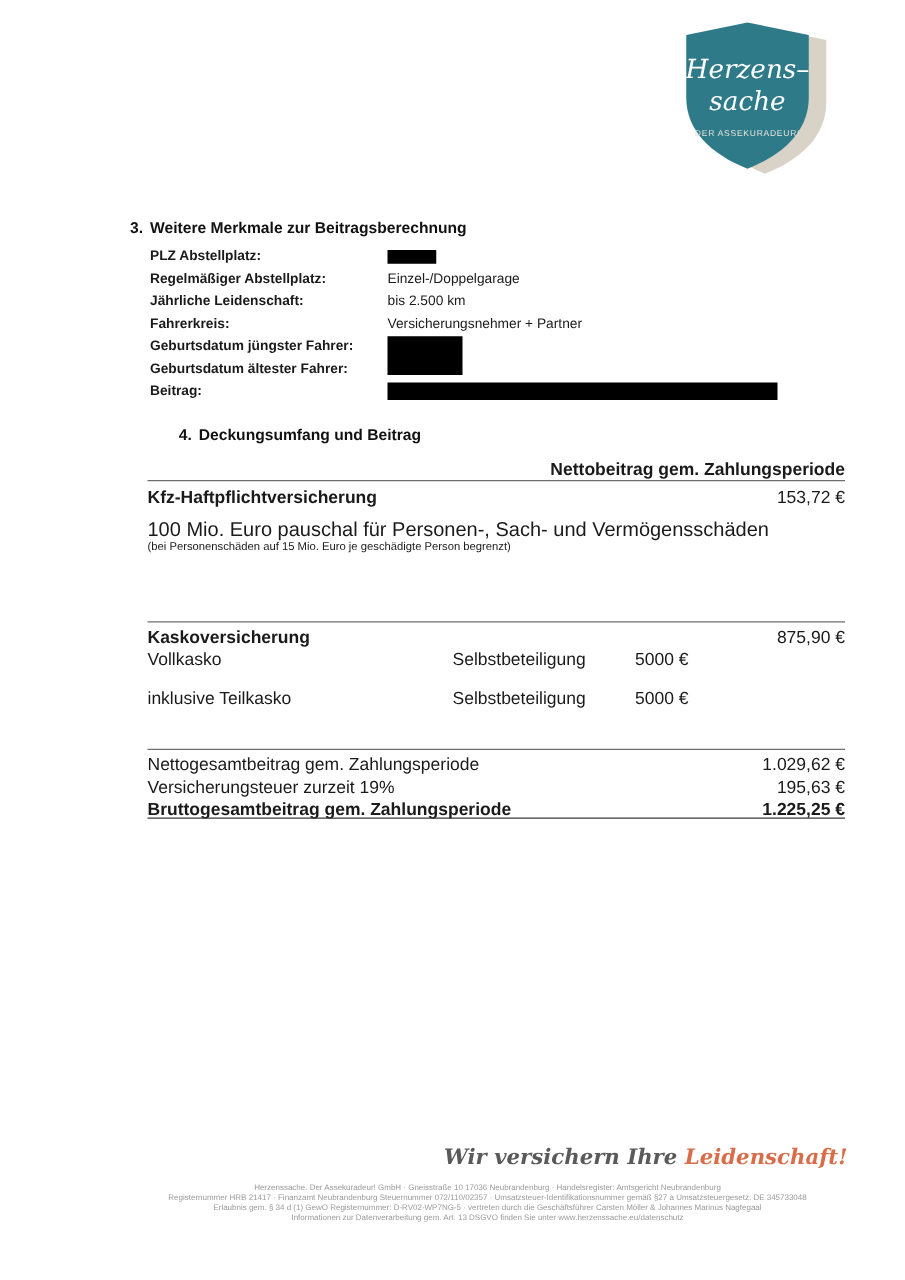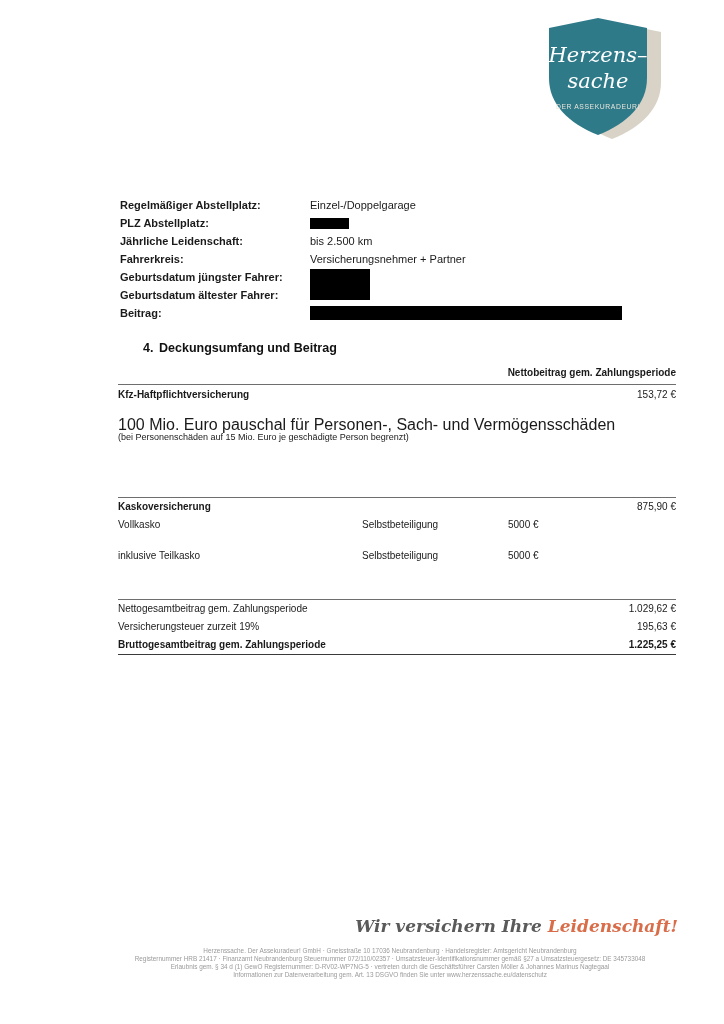--- a/index.html
+++ b/index.html
@@ -21,21 +21,21 @@
   .fields { left:120px; top:196px; width:530px; }
   .frow { position:relative; display:flex; height:18px; align-items:center; font-size:11px; }
   .frow .lab { width:190px; font-weight:bold; flex:0 0 190px; }
   .frow .val { font-weight:normal; }
   .redact { background:#000; }
   .redact-plz { width:39px; height:11px; }
   .redact-dob { position:absolute; left:190px; top:1px; width:60px; height:31px; z-index:2; }
   .redact-halter { width:312px; height:14px; }
 
   
-  .tbl-el { left:118px; width:558px; font-size:10px; }
+  .tbl-el { left:118px; width:558px; font-size:14px; }
   .right { text-align:right; }
   .hline { height:0; border-top:1px solid #6e6e6e; }
   .hline-thick { border-top-width:1.5px; border-top-color:#3a3a3a; }
   .trow { display:flex; justify-content:space-between; white-space:nowrap; }
   .sub { position:relative; height:13px; }
   .sub .c1 { position:absolute; left:0; }
   .sub .c2 { position:absolute; left:244px; }
   .sub .c3 { position:absolute; left:390px; }
   .desc1 { font-size:16px; }
   .desc2 { font-size:9px; }
@@ -56,29 +56,32 @@
   <div class="abs logo">
     <svg width="120" height="126" viewBox="0 0 120 126">
       <path d="M3,14 L52,4 L101,14 L101,64 C101,90 82,109 52,121 C22,109 3,90 3,64 Z" transform="translate(14,4)" fill="#d9d2c6"></path>
       <path d="M3,14 L52,4 L101,14 L101,64 C101,90 82,109 52,121 C22,109 3,90 3,64 Z" fill="#2e7a89"></path>
       <text x="52" y="48" text-anchor="middle" fill="#ffffff" font-family="DejaVu Serif, serif" font-style="italic" font-size="21">Herzens–</text>
       <text x="52" y="74" text-anchor="middle" fill="#ffffff" font-family="DejaVu Serif, serif" font-style="italic" font-size="21">sache</text>
       <text x="52" y="95" text-anchor="middle" fill="#e9e5db" font-family="Liberation Sans, sans-serif" font-size="6.8" letter-spacing="0.6">DER ASSEKURADEUR!</text>
     </svg>
   </div>
 
+  <div class="abs sec-head" style="left:104px; top:175px;">
+    <span class="num">3.</span><span>Weitere Merkmale zur Beitragsberechnung</span>
+  </div>
 
   <div class="abs fields">
     <div class="frow">
+      <span class="lab">PLZ Abstellplatz:</span>
+      <span class="redact redact-plz"></span>
+    </div>
+    <div class="frow">
       <span class="lab">Regelmäßiger Abstellplatz:</span>
       <span class="val">Einzel-/Doppelgarage</span>
-    </div>
-    <div class="frow">
-      <span class="lab">PLZ Abstellplatz:</span>
-      <span class="redact redact-plz"></span>
     </div>
     <div class="frow">
       <span class="lab">Jährliche Leidenschaft:</span>
       <span class="val">bis 2.500 km</span>
     </div>
     <div class="frow">
       <span class="lab">Fahrerkreis:</span>
       <span class="val">Versicherungsnehmer + Partner</span>
     </div>
     <div class="frow">

